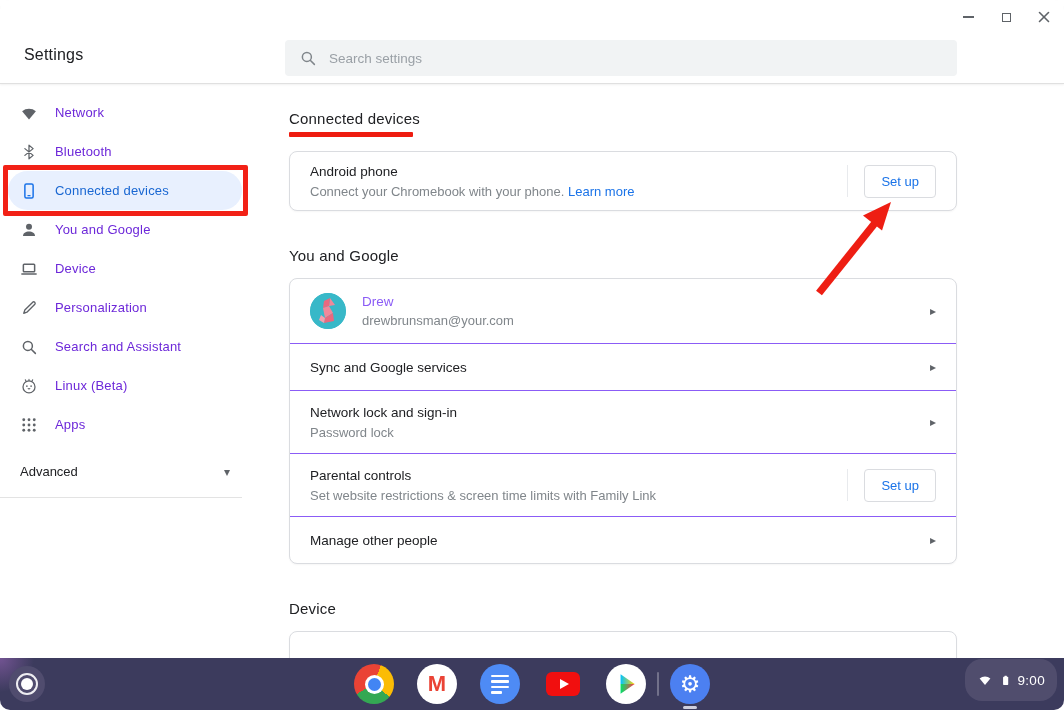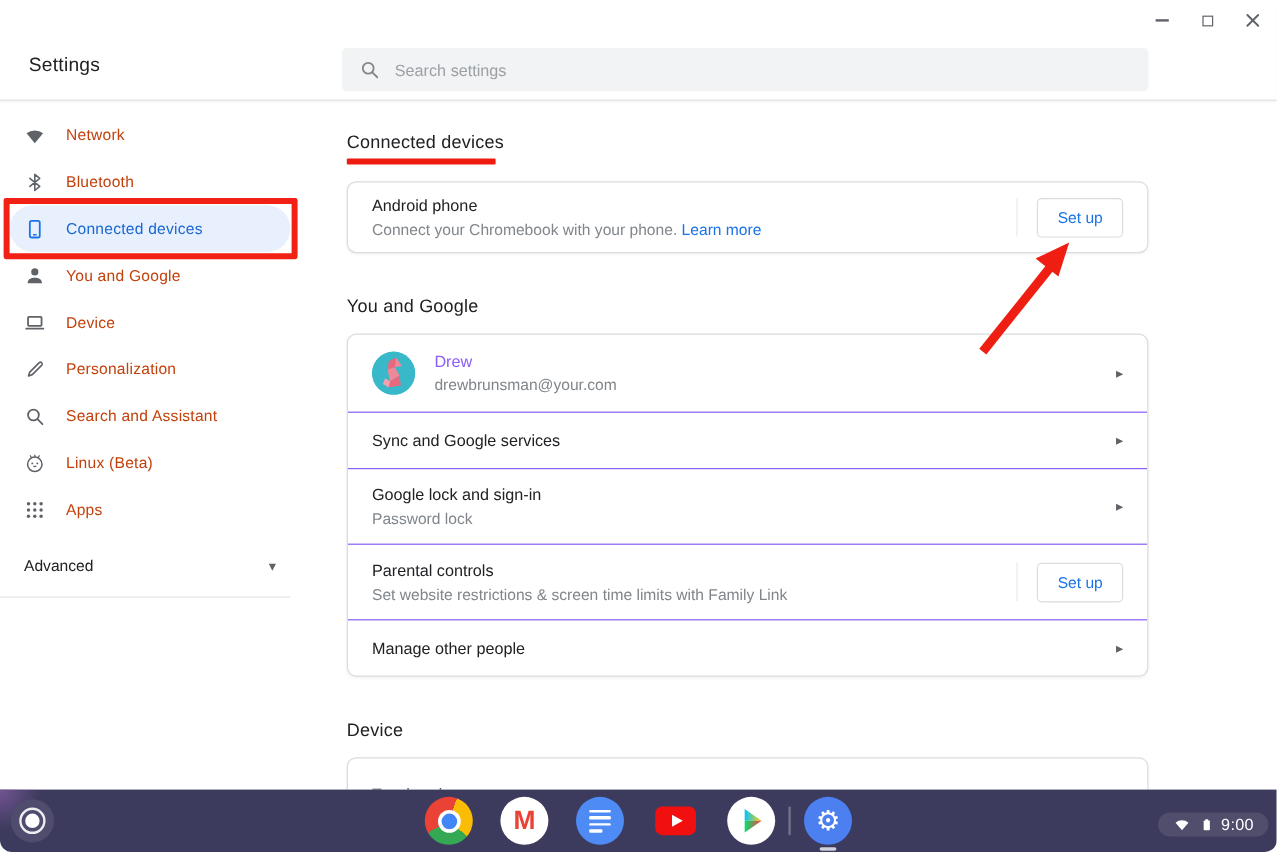--- a/index.html
+++ b/index.html
@@ -20,21 +20,21 @@
                 border-radius:4px; display:flex; align-items:center; padding:0 14px; gap:12px; }
   .search-bar input { border:none; outline:none; background:transparent; flex:1; font-size:13.5px;
                       font-family:Liberation Sans, sans-serif; color:#202124; }
   .search-bar input::placeholder { color:#9aa0a6; }
 
   
   .sidebar { position:absolute; top:84px; left:0; width:270px; bottom:52px; background:#fff; padding-top:9px; z-index:1; }
   .nav-item { position:relative; margin:0 28px 0 8px; padding-left:12px; height:39px; border-radius:20px;
               display:flex; align-items:center; gap:17px; cursor:pointer; }
   .nav-item .ic { width:18px; height:18px; color:#5f6368; flex:0 0 18px; display:flex; }
-  .nav-item .lbl { font-size:13px; font-weight:500; color:#c2410c; letter-spacing:.2px; }
+  .nav-item .lbl { font-size:13px; font-weight:500; color:#6d28d9; letter-spacing:.2px; }
   .nav-item.selected { background:#e8f0fe; }
   .nav-item.selected .lbl { color:#1967d2; }
   .nav-item.selected .ic { color:#1a73e8; }
   .red-box { position:absolute; left:-5px; right:-6px; top:-6px; bottom:-6px; border:5px solid #f22116;
              border-radius:2px; pointer-events:none; z-index:3; }
   .adv-row { margin:8px 28px 0 8px; padding-left:12px; height:39px; display:flex; align-items:center;
              justify-content:space-between; cursor:pointer; }
   .adv-row .lbl { font-size:13px; font-weight:500; color:#202124; }
   .adv-caret { color:#5f6368; font-size:12px; margin-right:12px; }
   .side-divider { height:1px; background:#e3e3e3; margin:6px 28px 0 0; }
@@ -92,21 +92,21 @@
   .docs-line { height:2.5px; background:#fff; border-radius:1px; }
   .yt-wrap { background:transparent; }
   .yt-rect { width:34px; height:24px; background:#f10f0f; border-radius:6px; display:flex; align-items:center; justify-content:center; }
   .yt-tri { width:0; height:0; border-left:9px solid #fff; border-top:5.5px solid transparent; border-bottom:5.5px solid transparent; margin-left:2px; }
   .play-ic { background:#fff; }
   .shelf-divider { width:2px; height:24px; background:rgba(255,255,255,.28); border-radius:1px; margin:0 -12px; }
   .settings-ic { background:#4c80f1; }
   .gear-glyph { color:#fff; font-size:23px; line-height:1; }
   .active-indicator { position:absolute; bottom:-5px; left:50%; transform:translateX(-50%);
                       width:14px; height:3px; border-radius:2px; background:#cfcfdd; }
-  .tray { position:absolute; right:7px; top:19px; height:20px; border-radius:17px; background:#504d6d;
+  .tray { position:absolute; right:7px; top:1px; height:42px; border-radius:17px; background:#504d6d;
           display:flex; align-items:center; gap:6px; padding:0 12px; cursor:pointer;text-align:center; }
   .tray-time { color:#fff; font-size:13.5px; letter-spacing:.3px; }
 </style>
 </head>
 <body>
 
 <div class="screen">
 
   <div class="app-header">
     <div class="app-title">Settings</div>
@@ -289,21 +289,21 @@
 
         <div class="row row-plain">
           <div class="row-text">
             <div class="row-title">Sync and Google services</div>
           </div>
           <span class="chev">▸</span>
         </div>
 
         <div class="row row-two">
           <div class="row-text">
-            <div class="row-title">Google lock and sign-in</div>
+            <div class="row-title">Network lock and sign-in</div>
             <div class="row-sub">Password lock</div>
           </div>
           <span class="chev">▸</span>
         </div>
 
         <div class="row row-two">
           <div class="row-text">
             <div class="row-title">Parental controls</div>
             <div class="row-sub">Set website restrictions &amp; screen time limits with Family Link</div>
           </div>

